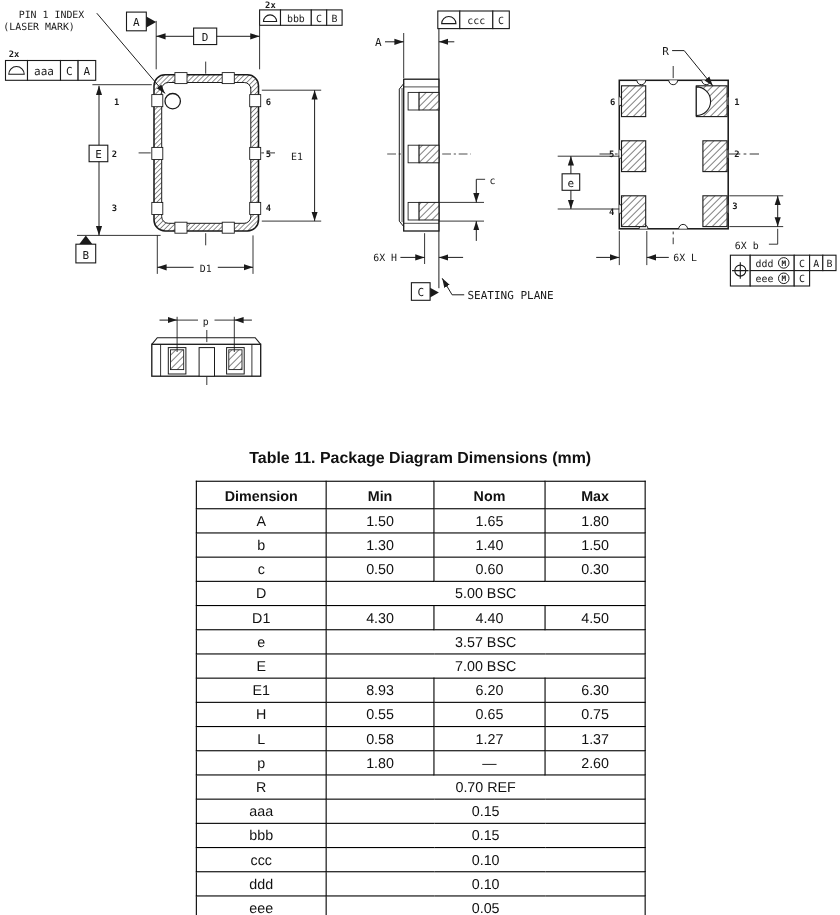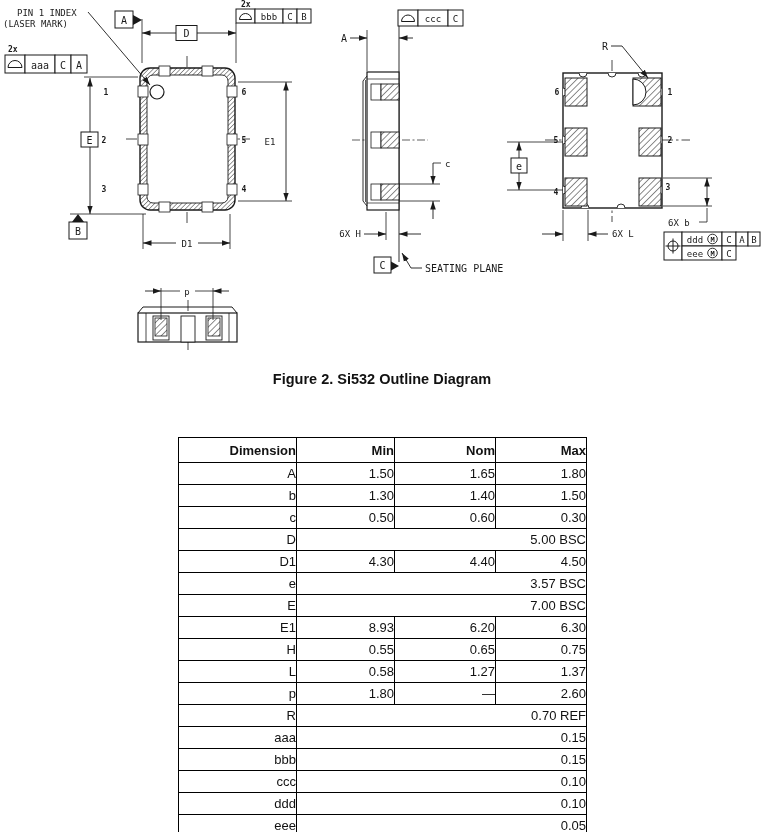--- a/index.html
+++ b/index.html
@@ -9,21 +9,21 @@
   .t8{font-size:8px;font-weight:bold;}
   .t9{font-size:9px;}
   .t10{font-size:10px;}
   .tsym{font-size:7px;font-weight:bold;}
   .caption{position:absolute;left:0;width:764px;text-align:center;
            font-weight:bold;font-size:14.5px;color:#111;}
   #fig-caption{top:371px;}
   #tbl-title{top:409px;}
   table.dims{position:absolute;left:178px;top:437px;border-collapse:collapse;
              font-size:13px;color:#111;}
-  table.dims th,table.dims td{border:1px solid #000;text-align:right;
+  table.dims th,table.dims td{border:1px solid #000;text-align:center;
              padding:0;height:21px;vertical-align:middle;}
   table.dims th{font-weight:bold;height:24px;}
   table.dims td{font-weight:normal;}
   .c0{width:117px;}.c1{width:97px;}.c2{width:100px;}.c3{width:90px;}
 </style>
 </head>
 <body>
 
 <div class="page">
 
@@ -315,21 +315,21 @@
     <line x1="161" y1="288" x2="161" y2="320" stroke-width="0.8"></line>
     <line x1="213" y1="288" x2="213" y2="320" stroke-width="0.8"></line>
     <line x1="161" y1="291" x2="213" y2="291" stroke-width="0.8"></line>
     <line x1="145" y1="291" x2="161" y2="291" stroke-width="0.9" marker-end="url(#arr)"></line>
     <line x1="229" y1="291" x2="213" y2="291" stroke-width="0.9" marker-end="url(#arr)"></line>
     <rect x="180" y="284" width="15" height="12" fill="#fff" stroke="none"></rect>
     <text class="t9" x="187" y="295" text-anchor="middle" stroke="none" fill="#1a1a1a">p</text>
   </g>
 </svg>
 
-<div id="fig-caption" class="caption">Figure 2. Si532 Outline Diagram</div>
+<div id="tbl-title" class="caption">Table 11. Package Diagram Dimensions (mm)</div>
 
 <table class="dims">
   <thead>
     <tr>
       <th class="c0">Dimension</th>
       <th class="c1">Min</th>
       <th class="c2">Nom</th>
       <th class="c3">Max</th>
     </tr>
   </thead>

